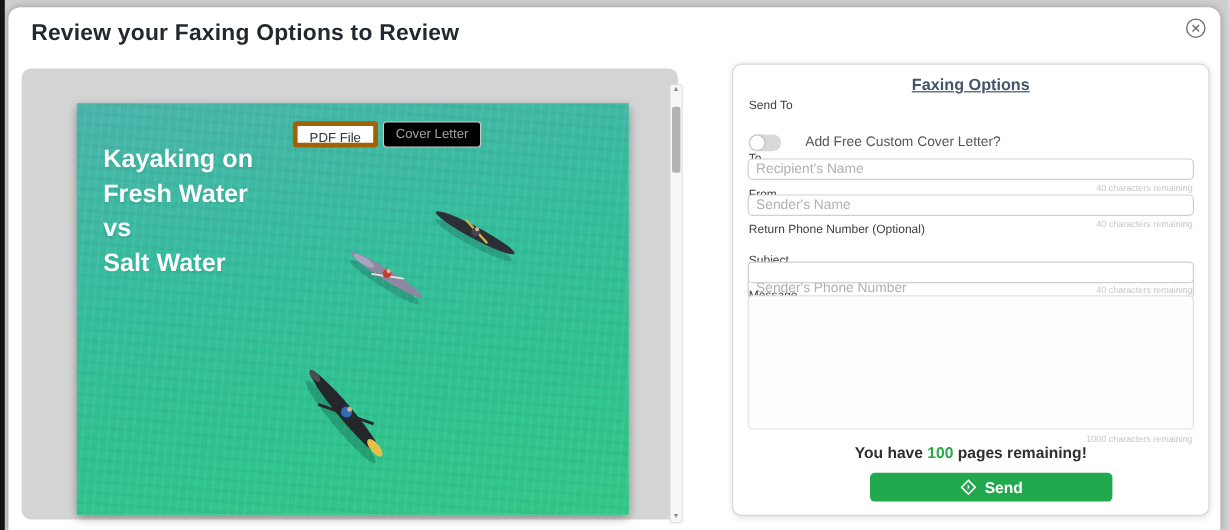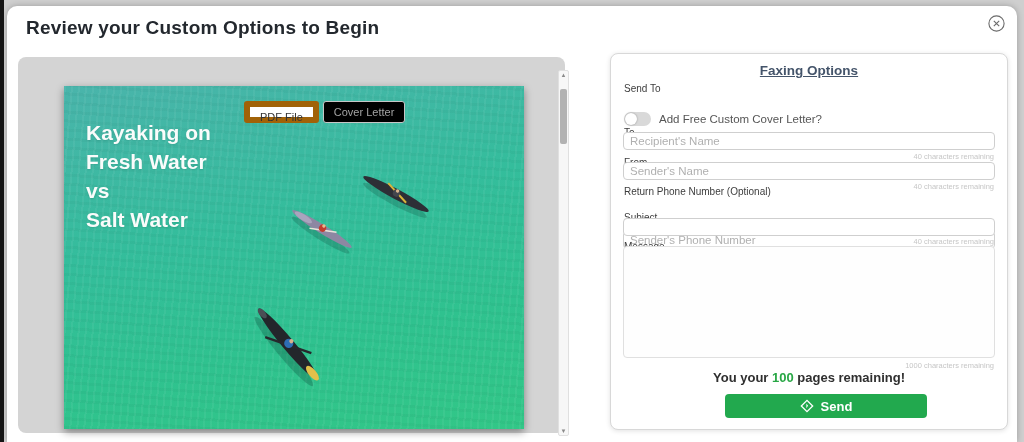--- a/index.html
+++ b/index.html
@@ -14,21 +14,21 @@
   .page-title { position:absolute; left:19px; top:11px; font-size:19px; font-weight:bold; color:#23282e; letter-spacing:.2px; }
 
   .close-btn { position:absolute; right:10px; top:8px; width:22px; height:22px; background:none; border:none; cursor:pointer; color:#6b6b6b; }
 
   
   .preview-panel { position:absolute; left:11px; top:51px; width:547px; height:376px;
     background:#d4d4d4; border-radius:8px; }
 
   .tab-row { position:absolute; left:226px; top:44px; display:flex; gap:4px; z-index:5; }
   .tab { height:22px; padding:0 10px; font-size:11px; border-radius:3px; line-height:20px; cursor:pointer; }
-  .tab.active { background:#fff; border:6px solid #a16207; color:#333; }
+  .tab.active { background:#fff; border:4px solid #a16207; color:#333; }
   .tab.disabled { background:#000000; border:1px solid #c6c6c6; color:#a3a3a3; }
 
   .pdf-page { position:absolute; left:46px; top:29px; width:460px; height:343px;
     background:linear-gradient(168deg,#4ab4ab 0%, #34bd9c 40%, #2fc28f 70%, #32c787 100%);
     box-shadow:0 3px 8px rgba(0,0,0,.4); overflow:hidden; }
   .pdf-page .texture { position:absolute; inset:0;
     background:repeating-linear-gradient(95deg, rgba(255,255,255,.05) 0 2px, rgba(0,0,0,0) 2px 7px),
                repeating-linear-gradient(4deg, rgba(0,60,40,.04) 0 3px, rgba(0,0,0,0) 3px 9px); }
   .pdf-title { position:absolute; left:22px; top:32px; color:#fafcfb; font-weight:bold;
     font-size:21px; line-height:29px; text-shadow:0 1px 2px rgba(0,60,50,.15); }
@@ -50,21 +50,21 @@
   .form-title { position:absolute; top:9px; left:0; width:100%; text-align:center;
     font-size:13.5px; font-weight:bold; color:#44546a; text-decoration:underline; }
 
   .flabel { position:absolute; left:13px; font-size:10px; color:#3d3d3d;text-align:center; }
   .finput { position:absolute; left:12px; right:12px; height:18px; border:1px solid #cfcfcf;
     border-radius:4px; font-size:11.5px; color:#444; padding:0 6px; font-family:"Liberation Sans",sans-serif; background:#fff; }
   .finput::placeholder, .ftextarea::placeholder { color:#b0b0b0; opacity:1; }
   .finput.fax { border-color:#a8a8a8; }
   .fcounter { position:absolute; right:13px; font-size:7.5px; color:#c6c6c6; }
 
-  .toggle-row { position:absolute; left:13px; top:57px; height:16px; display:flex; align-items:center; gap:8px; }
+  .toggle-row { position:absolute; left:13px; top:57px; height:16px; display:flex; align-items:center; gap:20px; }
   .toggle { width:27px; height:14px; background:#d9d9d9; border-radius:8px; position:relative; cursor:pointer; border:none; }
   .toggle .knob { position:absolute; left:1px; top:1px; width:12px; height:12px; background:#fff; border-radius:50%; box-shadow:0 0 2px rgba(0,0,0,.35); }
   .toggle-label { font-size:11.5px; color:#555; }
 
   .ftextarea { position:absolute; left:12px; right:12px; top:192px; height:112px;
     border:1px solid #e0e0e0; border-radius:4px; resize:none; background:#fefefe;
     font-family:"Liberation Sans",sans-serif; font-size:11.5px; padding:4px 6px; color:#444; }
 
   .pages-line { position:absolute; top:316px; left:0; width:100%; text-align:center;
     font-size:13px; font-weight:bold; color:#2f2f2f; }
@@ -75,21 +75,21 @@
     font-size:13px; cursor:pointer; display:flex; align-items:center; justify-content:center; gap:7px;
     font-family:"Liberation Sans",sans-serif; }
 </style>
 </head>
 <body>
 
 <div class="edge-strip"></div>
 
 <div class="main-card">
 
-  <div class="page-title">Review your Custom Options to Begin</div>
+  <div class="page-title">Review your Faxing Options to Review</div>
 
   <button class="close-btn" aria-label="close">
     <svg width="17" height="17" viewBox="0 0 17 17">
       <circle cx="8.5" cy="8.5" r="7.6" fill="none" stroke="#6b6b6b" stroke-width="1.1"></circle>
       <path d="M5.8 5.8 L11.2 11.2 M11.2 5.8 L5.8 11.2" stroke="#6b6b6b" stroke-width="1.1"></path>
     </svg>
   </button>
 
   <div class="preview-panel">
 
@@ -172,21 +172,21 @@
 
     <label class="flabel" style="top:158px">Subject</label>
     <input class="finput" style="top: 164px;" type="text" placeholder="">
     <div class="fcounter" style="top:183px">40 characters remaining</div>
 
     <label class="flabel" style="top:187px">Message</label>
     <textarea class="ftextarea" placeholder="" style=""></textarea>
     <div class="fcounter" style="top:307px">1000 characters remaining</div>
 
     <div class="pages-line">
-      <span>You your </span><span class="pages-count">100</span><span> pages remaining!</span>
+      <span>You have </span><span class="pages-count">100</span><span> pages remaining!</span>
     </div>
 
     <button class="send-btn">
       <svg width="14" height="14" viewBox="0 0 16 16">
         <rect x="3.4" y="3.4" width="9.2" height="9.2" fill="none" stroke="#ffffff" stroke-width="1.5" transform="rotate(45 8 8)"></rect>
         <path d="M7.3 5.2 L9.2 7.8 L7.3 10.6 Z" fill="#ffffff"></path>
       </svg>
       <span>Send</span>
     </button>
   </div>

